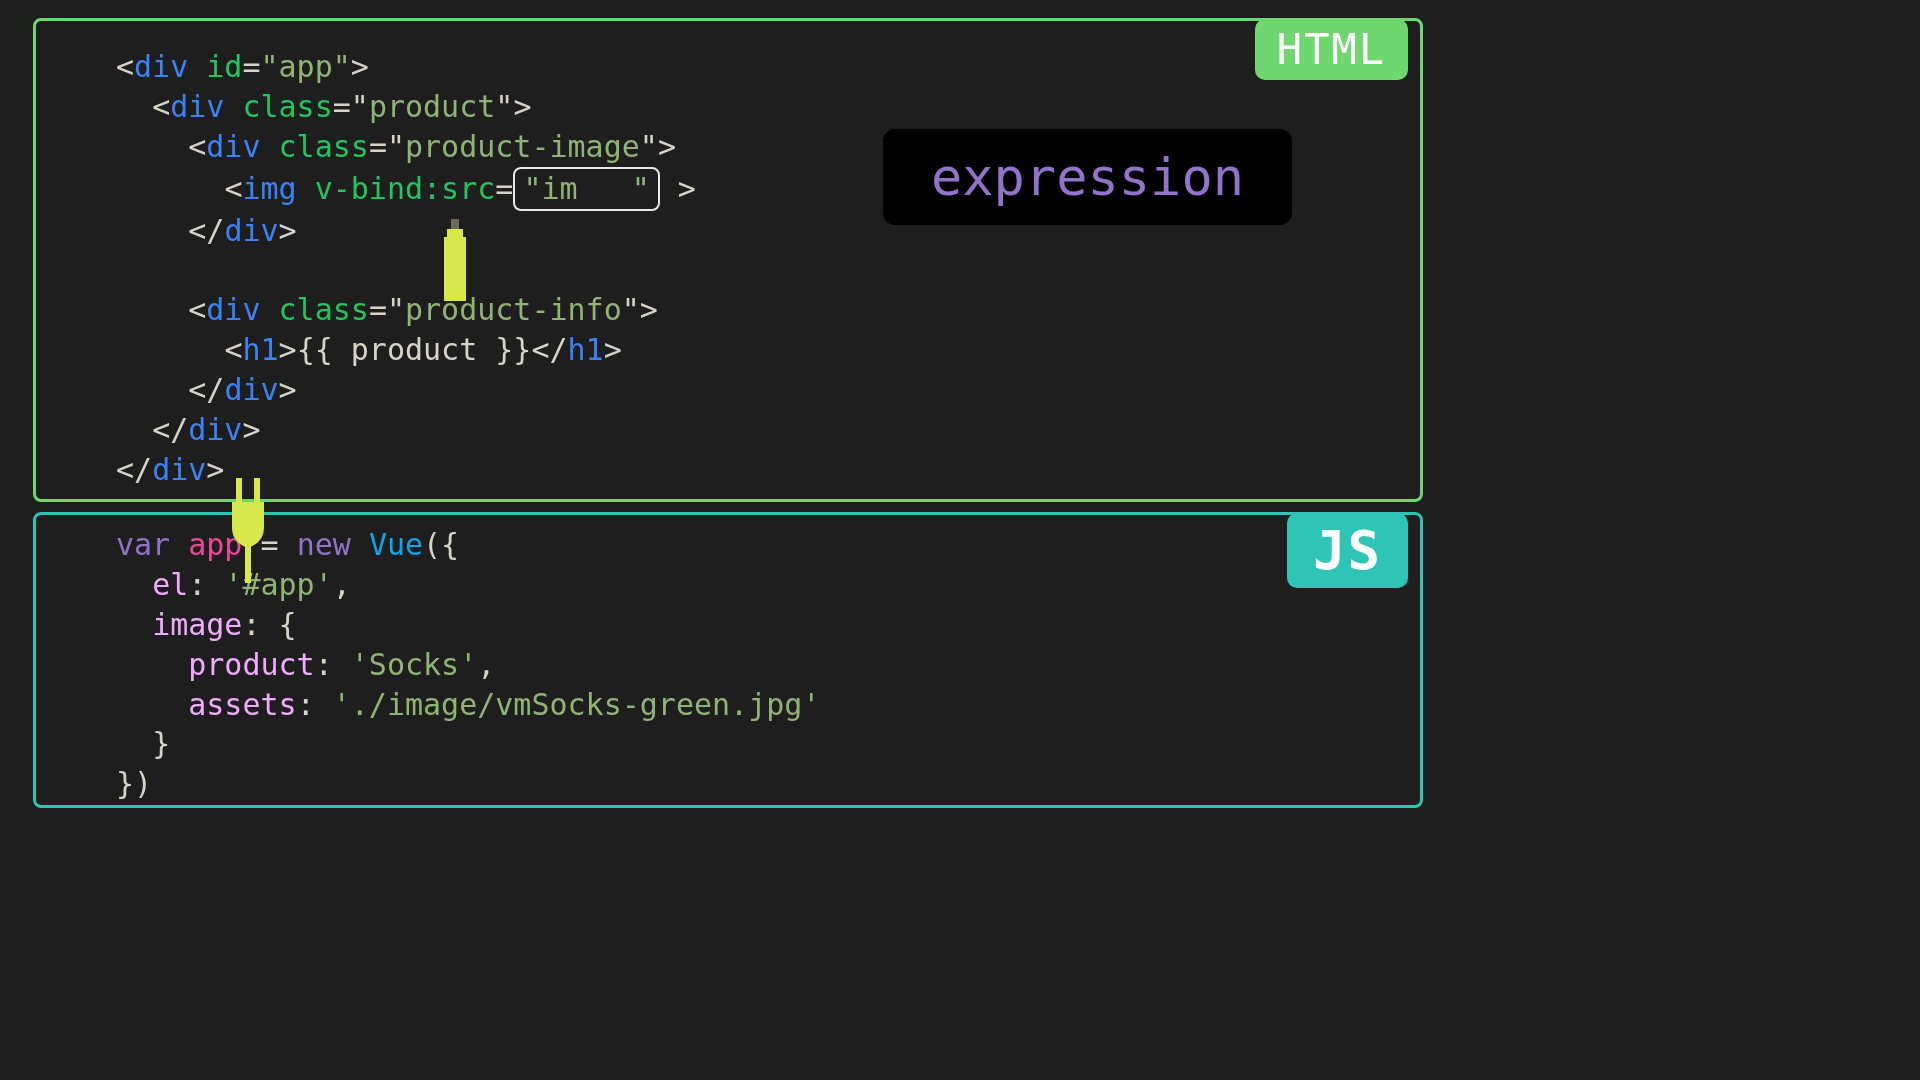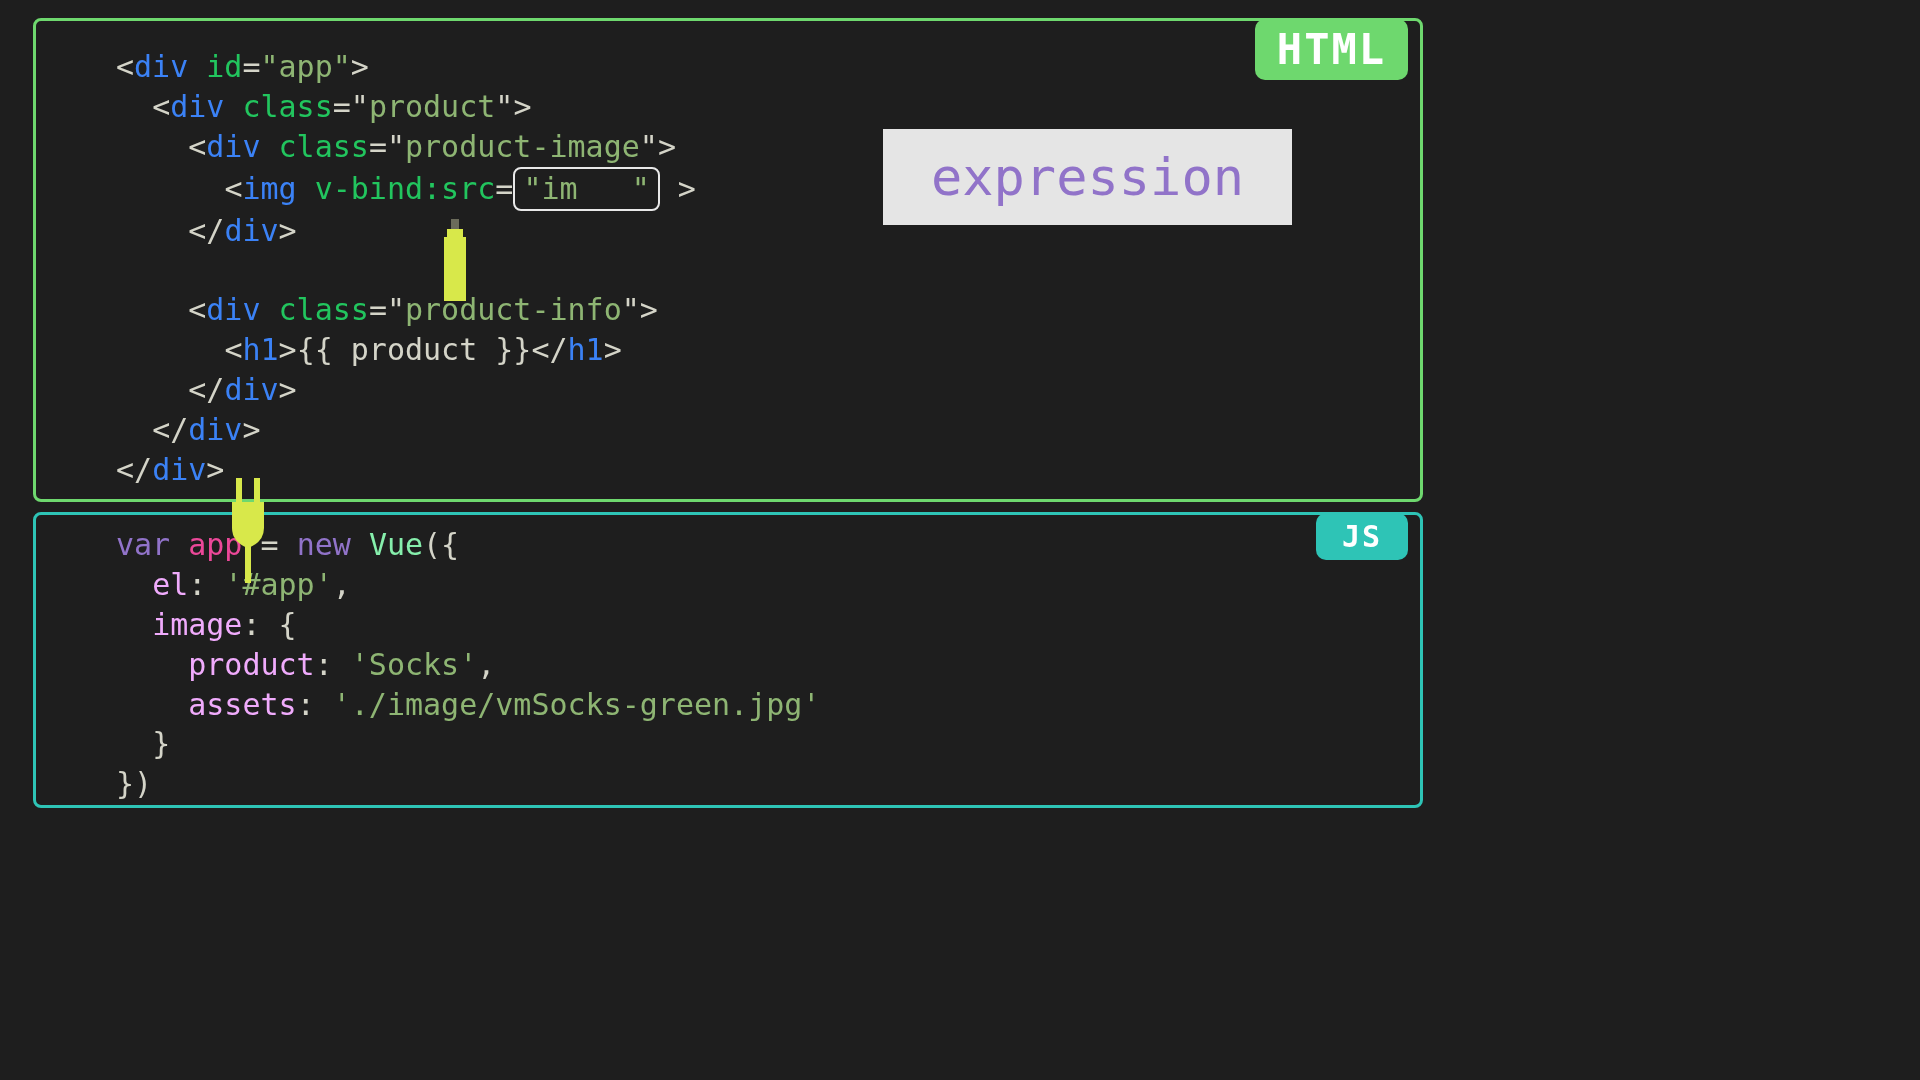--- a/index.html
+++ b/index.html
@@ -31,34 +31,34 @@
       border: 3px solid #2ec4b6;
       border-radius: 8px;
       background: transparent;
     }
     .html-badge {
       position: absolute;
       right: 12px;
       top: -2px;
       background: #6ed86e;
       color: #fff;
-      font-weight: bold;
+      font-weight: normal;
       font-size: 42px;
       padding: 6px 22px;
       border-radius: 10px;
       letter-spacing: 2px;
     }
     .js-badge {
       position: absolute;
       right: 12px;
       top: -2px;
       background: #2ec4b6;
       color: #fff;
       font-weight: bold;
-      font-size: 30px;
+      font-size: 54px;
       padding: 6px 26px;
       border-radius: 10px;
       letter-spacing: 2px;
     }
     .code {
       position: absolute;
       left: 80px;
       top: 26px;
       white-space: pre;
       line-height: 1.33;
@@ -71,34 +71,34 @@
       white-space: pre;
       line-height: 1.33;
       color: #d4d4c8;
     }
     .punct { color: #d4d4c8; }
     .tag   { color: #3b82f6; }
     .attr  { color: #22c55e; }
     .str   { color: #8eb573; }
     .kw    { color: #9173c9; text-align: center; }
     .var   { color: #ec4899; }
-    .func  { color: #86efac; }
+    .func  { color: #0ea5e9; }
     .key   { color: #f0abfc; }
     .boxed {
       display: inline-block;
       border: 2px solid #e8e8e8;
       border-radius: 8px;
       padding: 0 8px;
     }
     .expression-callout {
       position: absolute;
       right: 128px;
       top: 108px;
-      background: #e5e5e5;
-      border-radius: 0;
+      background: #000000;
+      border-radius: 12px;
       padding: 18px 48px;
       font-size: 52px;
       color: #9173c9;
       font-family: 'Consolas', 'Monaco', monospace;
     }
     .highlighter {
       position: absolute;
       left: 404px;
       top: 198px;
       width: 30px;

